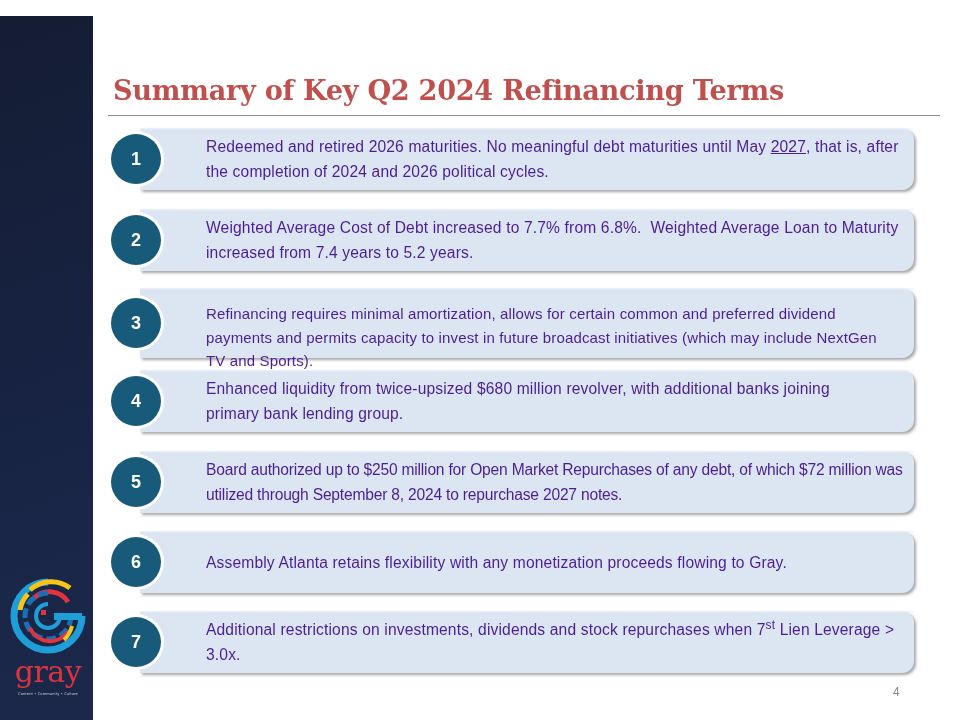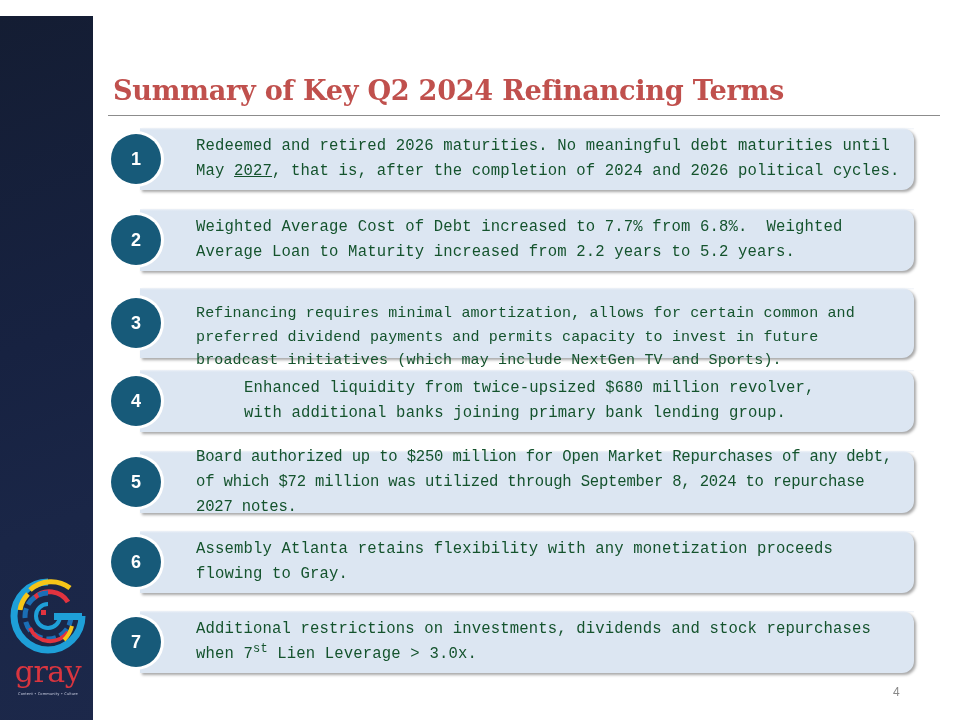--- a/index.html
+++ b/index.html
@@ -44,23 +44,23 @@
     position: absolute; left: 0; top: 50%; width: 56px; height: 56px; margin-top: -28px;
     border-radius: 50%; background: #ffffff;
   }
   .badge-inner {
     position: absolute; left: 3px; top: 3px; width: 50px; height: 50px; border-radius: 50%;
     background: #175a79; color: #ffffff; font-weight: bold; font-size: 18px;
     display: flex; align-items: center; justify-content: center;
     font-family: "Liberation Sans", "DejaVu Sans", sans-serif;
   }
   .text {
-    position: absolute; left: 88px; right: 14px; top: 50%; transform: translateY(-50%);
-    color: #14532d; font-size: 15.6px; line-height: 25px;
-    font-family: Liberation Mono, monospace; letter-spacing: 0.15px;
+    position: absolute; left: 98px; right: 14px; top: 50%; transform: translateY(-50%);
+    color: #4c1d95; font-size: 15.6px; line-height: 25px;
+    font-family: Liberation Sans, sans-serif; letter-spacing: 0.15px;
   }
   .text.tight { font-size: 15px; line-height: 23.5px; margin-top: 14px; }
   .text.narrow { letter-spacing: -0.2px; }
   .u { text-decoration: underline; }
   sup { font-size: 12px; line-height: 0; vertical-align: 6px; }
   .page-num {
     position: absolute; left: 893px; top: 685px; color: #888888; font-size: 12px;
     font-family: "Liberation Sans", sans-serif;
   }
 </style>
@@ -95,37 +95,37 @@
     <div class="badge-inner">1</div>
   </div>
   <div class="text"><span>Redeemed and retired 2026 maturities. No meaningful debt maturities until May </span><span class="u">2027</span><span>, that is, after the completion of 2024 and 2026 political cycles.</span></div>
 </div>
 
 <div class="item" style="top:209px;height:62px;">
   <div class="panel"></div>
   <div class="badge">
     <div class="badge-inner">2</div>
   </div>
-  <div class="text" style="white-space:pre-wrap;">Weighted Average Cost of Debt increased to 7.7% from 6.8%.  Weighted Average Loan to Maturity increased from 2.2 years to 5.2 years.</div>
+  <div class="text" style="white-space:pre-wrap;">Weighted Average Cost of Debt increased to 7.7% from 6.8%.  Weighted Average Loan to Maturity increased from 7.4 years to 5.2 years.</div>
 </div>
 
 <div class="item" style="top:288px;height:70px;">
   <div class="panel"></div>
   <div class="badge">
     <div class="badge-inner">3</div>
   </div>
   <div class="text tight">Refinancing requires minimal amortization, allows for certain common and preferred dividend payments and permits capacity to invest in future broadcast initiatives (which may include NextGen TV and Sports).</div>
 </div>
 
 <div class="item" style="top:370px;height:62px;">
   <div class="panel"></div>
   <div class="badge">
     <div class="badge-inner">4</div>
   </div>
-  <div class="text" style="right:60px;margin-left:48px;">Enhanced liquidity from twice-upsized $680 million revolver, with additional banks joining primary bank lending group.</div>
+  <div class="text" style="right:60px;">Enhanced liquidity from twice-upsized $680 million revolver, with additional banks joining primary bank lending group.</div>
 </div>
 
 <div class="item" style="top:451px;height:62px;">
   <div class="panel"></div>
   <div class="badge">
     <div class="badge-inner">5</div>
   </div>
   <div class="text narrow" style="right:8px;">Board authorized up to $250 million for Open Market Repurchases of any debt, of which $72 million was utilized through September 8, 2024 to repurchase 2027 notes.</div>
 </div>
 

